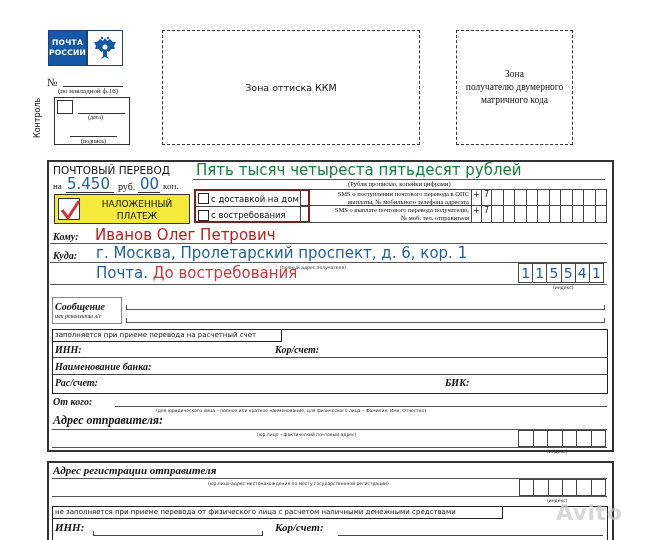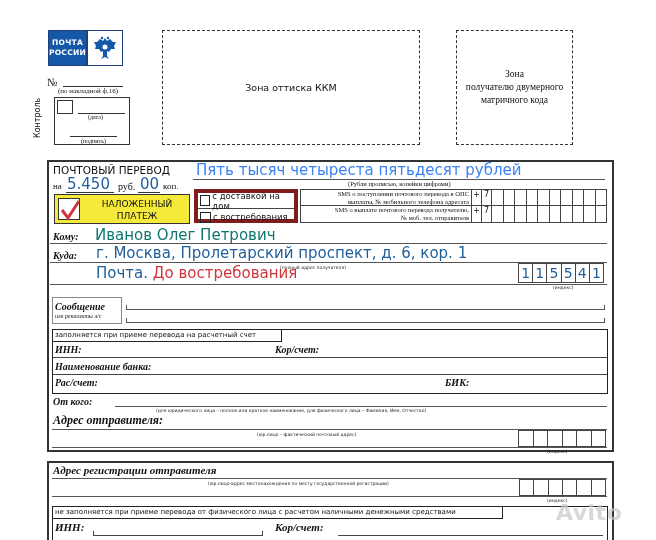--- a/index.html
+++ b/index.html
@@ -61,21 +61,21 @@
   <span class="zone-text serif">Зона</span>
   <span class="zone-text serif">получателю двумерного</span>
   <span class="zone-text serif">матричного кода</span>
 </div>
 
 <div class="abs form" style="left:47px;top:160px;width:567px;height:292px;"></div>
 
 <div class="abs sans" style="left:53px;top:164px;font-size:10.5px;">ПОЧТОВЫЙ ПЕРЕВОД</div>
 <div class="abs sans" style="left:196px;top:160px;font-size:15px;">
 </div>
-<div class="abs hand" style="left:196px;top:161px;font-size:15px;color:#3b82f6;">Пять тысяч четыреста пятьдесят рублей</div>
+<div class="abs hand" style="left:196px;top:161px;font-size:15px;color:#15803d;">Пять тысяч четыреста пятьдесят рублей</div>
 <div class="abs" style="left:193px;top:179px;width:412px;border-bottom:1px solid #555;"></div>
 <div class="abs small-serif" style="left:348px;top:180px;font-size:6.5px;">(Рубли прописью, копейки цифрами)</div>
 
 <div class="abs serif" style="left:53px;top:181px;font-size:9px;">на</div>
 <div class="abs hand" style="left:67px;top:175px;font-size:15px;color:#1f5f9b;">5.450</div>
 <div class="abs" style="left:66px;top:192px;width:48px;border-bottom:1px solid #333;"></div>
 <div class="abs serif" style="left:118px;top:181px;font-size:10px;">руб.</div>
 <div class="abs hand" style="left:140px;top:175px;font-size:15px;color:#1f5f9b;">00</div>
 <div class="abs" style="left:138px;top:192px;width:22px;border-bottom:1px solid #333;"></div>
 <div class="abs serif" style="left:163px;top:181px;font-size:9px;">коп.</div>
@@ -85,21 +85,21 @@
     <svg width="22" height="22" viewBox="0 0 22 22">
         <path d="M3 11 L9 19 L20 2" stroke="#d0343c" stroke-width="3" fill="none"></path>
       </svg>
   </div>
   <div class="abs sans" style="left:34px;top:3px;width:96px;text-align:center;font-size:9px;line-height:12px;">
     <div>НАЛОЖЕННЫЙ</div>
     <div>ПЛАТЕЖ</div>
   </div>
 </div>
 
-<div class="abs" style="left:194px;top:189px;width:104px;height:34px;border:4px solid #7f1d1d;">
+<div class="abs" style="left:194px;top:189px;width:116px;height:34px;border:2px solid #7f1d1d;">
   <div style="height:16px;border-bottom:1px solid #444;display:flex;align-items:center;padding-left:2px;">
     <span style="width:11px;height:11px;border:1px solid #222;display:inline-block;"></span>
     <span class="sans" style="font-size:8.5px;margin-left:2px;">с доставкой на дом</span>
   </div>
   <div style="height:16px;display:flex;align-items:center;padding-left:2px;">
     <span style="width:11px;height:11px;border:1px solid #222;display:inline-block;"></span>
     <span class="sans" style="font-size:8.5px;margin-left:2px;">с востребования</span>
   </div>
 </div>
 
@@ -140,21 +140,21 @@
         <div style="flex:1;border-right:1px solid #444;"></div>
         <div style="flex:1;border-right:1px solid #444;"></div>
         <div style="flex:1;border-right:1px solid #444;"></div>
         <div style="flex:1;border-right:1px solid #444;"></div>
         <div style="flex:1;"></div>
     </div>
   </div>
 </div>
 
 <div class="abs ital" style="left:53px;top:231px;font-size:10px;">Кому:</div>
-<div class="abs hand" style="left:95px;top:226px;font-size:15px;color:#0f766e;">Иванов Олег Петрович</div>
+<div class="abs hand" style="left:95px;top:226px;font-size:15px;color:#b91c1c;">Иванов Олег Петрович</div>
 <div class="abs" style="left:50px;top:243px;width:557px;border-bottom:1px solid #555;"></div>
 
 <div class="abs ital" style="left:53px;top:250px;font-size:10px;">Куда:</div>
 <div class="abs hand" style="left:96px;top:244px;font-size:15px;color:#1f5f9b;">г. Москва, Пролетарский проспект, д. 6, кор. 1</div>
 <div class="abs" style="left:50px;top:262px;width:557px;border-bottom:1px solid #555;"></div>
 <div class="abs" style="left:96px;top:264px;font-size:15px;white-space:nowrap;">
   <span class="hand" style="color:#1f5f9b;">Почта.</span>
   <span style="color:#d0343c;">До востребования</span>
 </div>
 <div class="abs tiny" style="left:280px;top:265px;">(полный адрес получателя)</div>

